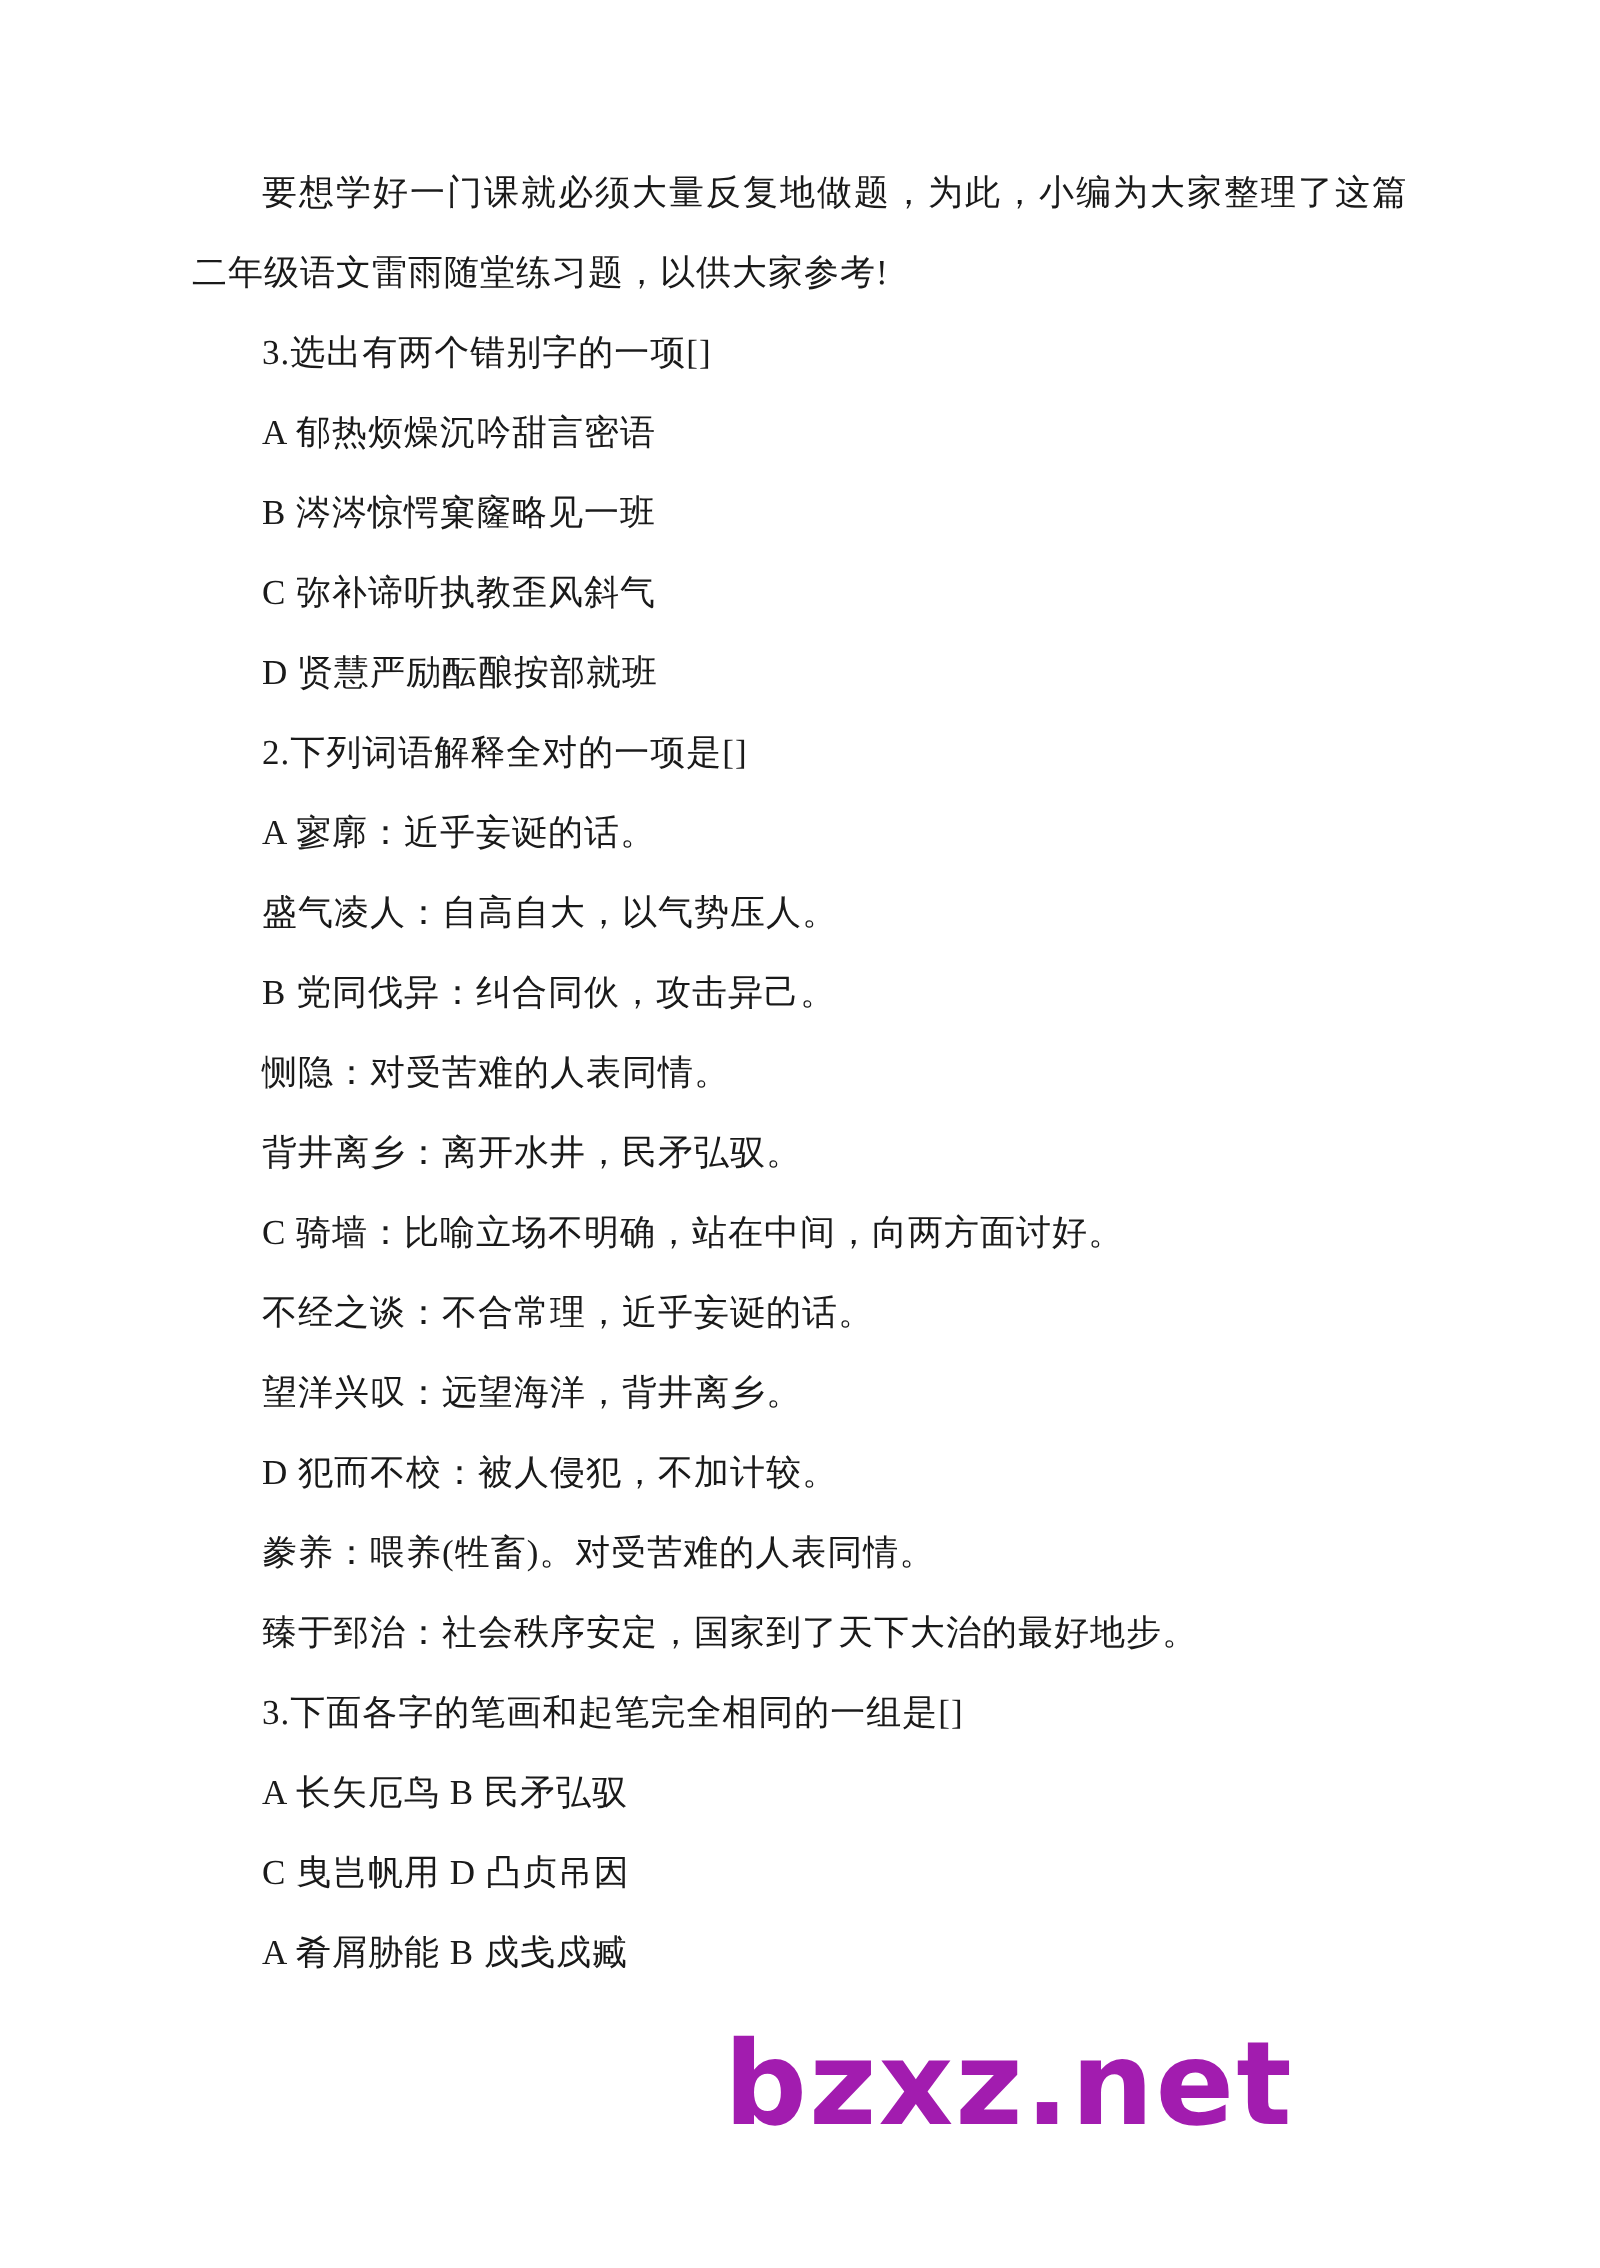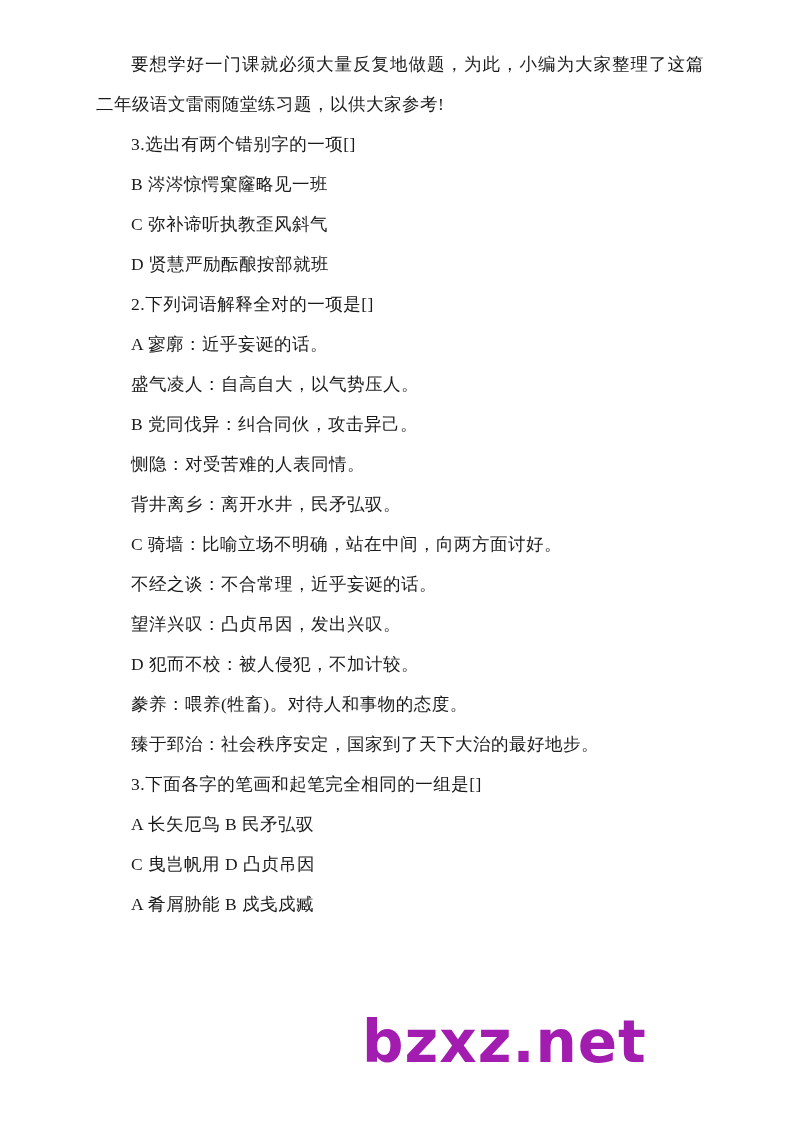--- a/index.html
+++ b/index.html
@@ -20,21 +20,21 @@
     left: 0;
     top: 0;
     width: 800px;
     height: 1134px;
     background: #fff;
     box-sizing: border-box;
   }
   .content {
     position: absolute;
     left: 96px;
-    top: 44px;
+    top: 76px;
     width: 608px;
   }
   .para {
     font-size: 17.5px;
     line-height: 40px;
     letter-spacing: 0.5px;
     text-align: justify;
     margin: 0;
   }
   .para.intro {
@@ -62,35 +62,36 @@
 </head>
 <body>
 
 <div class="page">
 
   <div class="content">
 
     <p class="para intro">要想学好一门课就必须大量反复地做题，为此，小编为大家整理了这篇二年级语文雷雨随堂练习题，以供大家参考!</p>
 
     <p class="para item">3.选出有两个错别字的一项[]</p>
+    <p class="para item">A 郁热烦燥沉吟甜言密语</p>
     <p class="para item">B 涔涔惊愕窠窿略见一班</p>
     <p class="para item">C 弥补谛听执教歪风斜气</p>
     <p class="para item">D 贤慧严励酝酿按部就班</p>
 
     <p class="para item">2.下列词语解释全对的一项是[]</p>
     <p class="para item">A 寥廓：近乎妄诞的话。</p>
     <p class="para item">盛气凌人：自高自大，以气势压人。</p>
     <p class="para item">B 党同伐异：纠合同伙，攻击异己。</p>
     <p class="para item">恻隐：对受苦难的人表同情。</p>
     <p class="para item">背井离乡：离开水井，民矛弘驭。</p>
     <p class="para item">C 骑墙：比喻立场不明确，站在中间，向两方面讨好。</p>
     <p class="para item">不经之谈：不合常理，近乎妄诞的话。</p>
-    <p class="para item">望洋兴叹：凸贞吊因，发出兴叹。</p>
+    <p class="para item">望洋兴叹：远望海洋，背井离乡。</p>
     <p class="para item">D 犯而不校：被人侵犯，不加计较。</p>
-    <p class="para item">豢养：喂养(牲畜)。对待人和事物的态度。</p>
+    <p class="para item">豢养：喂养(牲畜)。对受苦难的人表同情。</p>
     <p class="para item">臻于郅治：社会秩序安定，国家到了天下大治的最好地步。</p>
 
     <p class="para item">3.下面各字的笔画和起笔完全相同的一组是[]</p>
     <p class="para item">A 长矢厄鸟 B 民矛弘驭</p>
     <p class="para item">C 曳岂帆用 D 凸贞吊因</p>
 
     <p class="para item">A 肴屑胁能 B 戍戋戍臧</p>
 
   </div>
 

